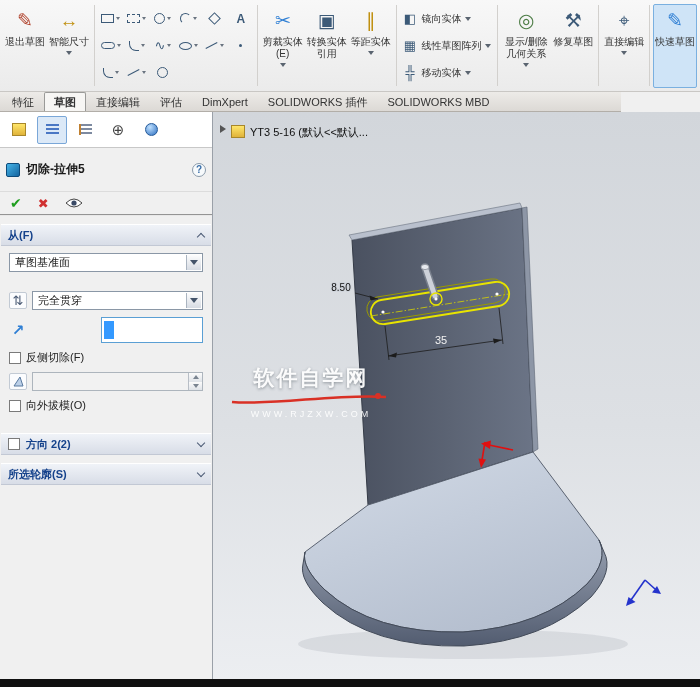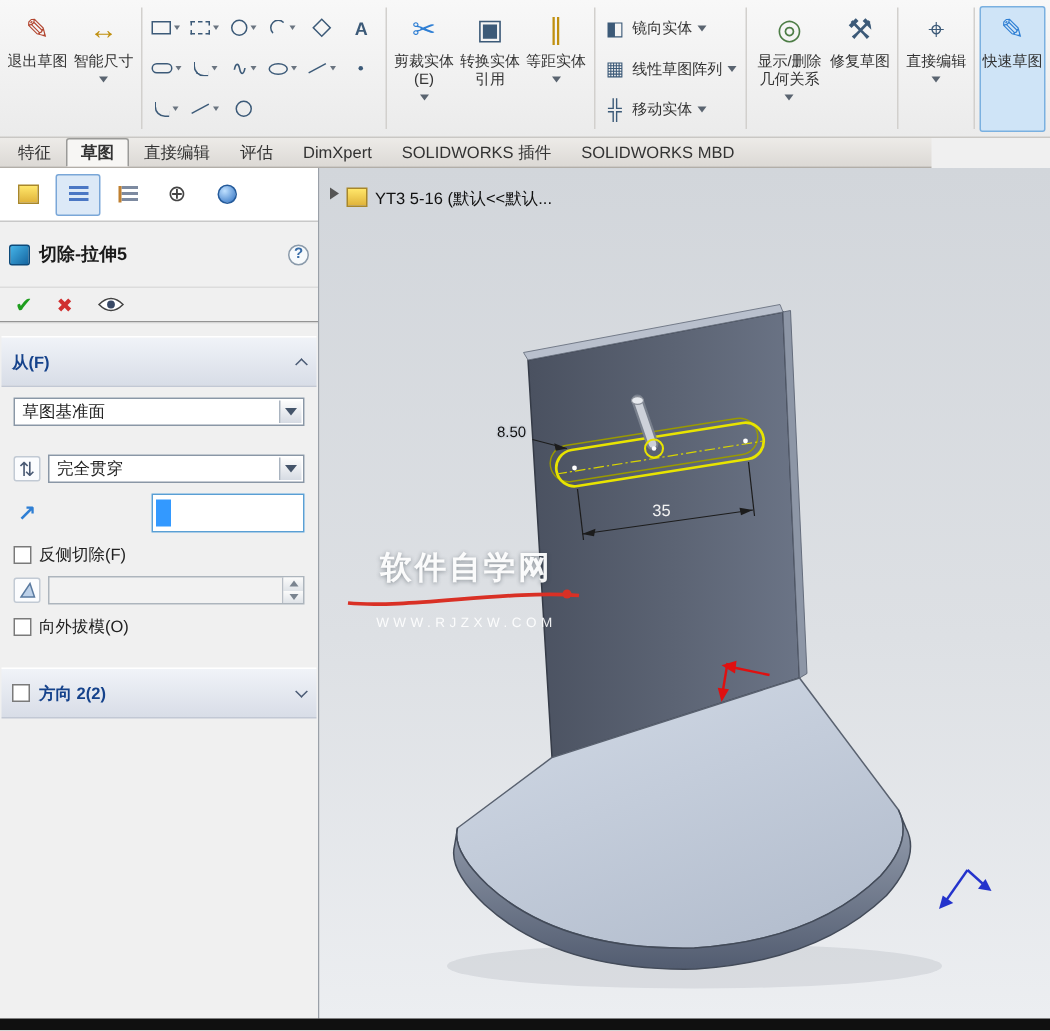--- a/index.html
+++ b/index.html
@@ -52,21 +52,21 @@
   .ic-cross{font-size:15px;color:#444;line-height:1}
   .ic-ball{width:13px;height:13px;border-radius:50%;background:radial-gradient(circle at 35% 30%,#bfe0ff,#2d6fc0);border:1px solid #245a9a}
   .pm-title{height:44px;display:flex;align-items:center;gap:6px;padding:0 6px;border-bottom:1px solid #dcdcdc}
   .ic-cutextrude{width:14px;height:14px;background:linear-gradient(135deg,#45b4e8,#1565a0);border:1px solid #0d4a7a;border-radius:2px}
   .pm-title .t{font-weight:bold;font-size:12px;color:#1a1a1a}
   .help-ic{margin-left:auto;width:14px;height:14px;border-radius:50%;border:1px solid #8a9aaa;background:#f7fafc;color:#3a6ea8;font-size:10px;font-weight:bold;display:flex;align-items:center;justify-content:center}
   .pm-actions{height:24px;display:flex;align-items:center;gap:16px;padding:0 10px;border-bottom:2px groove #e8e8e8}
   .ok-ic{color:#1f9e1f;font-size:14px;font-weight:bold;line-height:1}
   .x-ic{color:#d03030;font-size:13px;font-weight:bold;line-height:1}
   .pm-body{flex:1;padding-top:8px;overflow:hidden}
-  .sec-h{height:34px;margin:0 1px;display:flex;align-items:center;gap:6px;padding:0 7px;background:linear-gradient(#f0f3f8,#d8dde7);border-top:1px solid #fff;border-bottom:1px solid #c2c8d4;color:#15428b;font-weight:bold}
+  .sec-h{height:22px;margin:0 1px;display:flex;align-items:center;gap:6px;padding:0 7px;background:linear-gradient(#f0f3f8,#d8dde7);border-top:1px solid #fff;border-bottom:1px solid #c2c8d4;color:#15428b;font-weight:bold}
   .sec-h .flex{flex:1}
   .chev{width:6px;height:6px;border-right:1.6px solid #4a5a74;border-bottom:1.6px solid #4a5a74}
   .chev.up{transform:rotate(-135deg);margin-top:3px}
   .chev.down{transform:rotate(45deg);margin-bottom:2px}
   .sec-body{padding:7px 9px 12px;display:flex;flex-direction:column;gap:7px}
   .row{display:flex;align-items:center;gap:5px}
   .icon16{width:18px;height:17px;display:flex;align-items:center;justify-content:center;font-size:13px;background:#fbfcfe;border:1px solid #c2cad4;border-radius:2px;color:#4a5a74}
   .icon16.plain{background:transparent;border-color:transparent}
   .arrow-blue{color:#2f7fd4;font-size:15px;font-weight:bold}
   .dd{flex:1;height:19px;background:#fff;border:1px solid #8a97a6;display:flex;align-items:center;position:relative;padding:0 18px 0 5px;white-space:nowrap;overflow:hidden}
@@ -347,20 +347,25 @@
       </div>
 
       <div class="gap8"></div>
       <div class="sec-h">
         <span class="cb"></span>
         <span>方向 2(2)</span>
         <span class="flex"></span>
           <span class="chev down"></span>
       </div>
       <div class="gap8"></div>
+      <div class="sec-h">
+        <span>所选轮廓(S)</span>
+        <span class="flex"></span>
+          <span class="chev down"></span>
+      </div>
     </div>
   </div>
 
   <div class="viewport">
 
     <div class="tree">
       <span class="tri-r"></span>
       <span class="ic-part"></span>
       <span>YT3 5-16  (默认&lt;&lt;默认...</span>
     </div>

